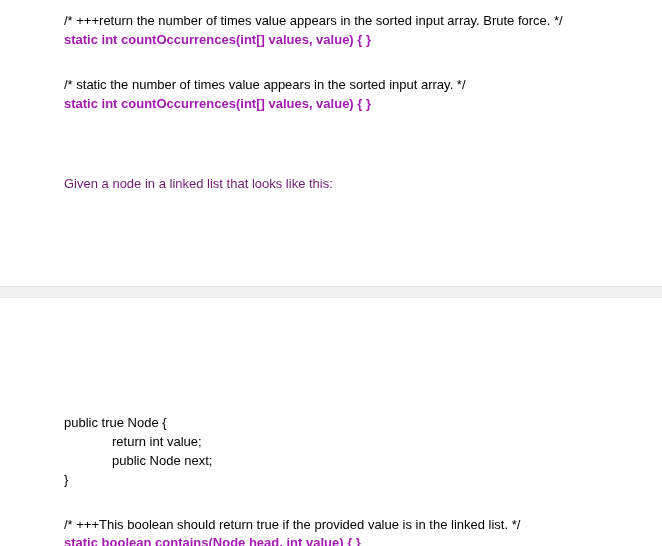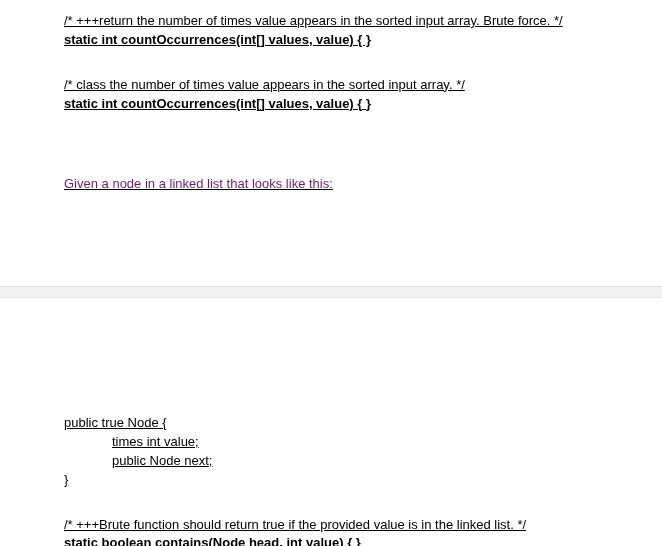--- a/index.html
+++ b/index.html
@@ -8,78 +8,77 @@
     width: 662px;
     background: #ffffff;
     font-family: Arial, Helvetica, sans-serif;
     font-size: 13px;
     color: #000000;
     line-height: 1.45;
   }
   .page {
     padding: 12px 0 12px 64px;
     box-sizing: border-box;
-    text-decoration: underline;
   }
   .divider {
     height: 10px;
     background: #f1f1f1;
     border-top: 1px solid #e3e3e3;
     border-bottom: 1px solid #e8e8e8;
     margin: 0;
   }
   .block {
     margin-bottom: 26px;
   }
   .comment {
     color: #000;
   }
   .sig {
     font-weight: bold;
-    color: #000000;
+    color: #a21caf;
   }
   .indent-1 { padding-left: 48px; }
   .prose {
     color: #701a75;
   }
   .spacer-lg { height: 80px; }
   .spacer-md { height: 36px; }
   .spacer-xl { height: 104px; }
 </style>
 </head>
 <body>
 
 <div class="page">
   <div class="block">
     <div class="comment">/* +++return the number of times value appears in the sorted input array.  Brute force. */</div>
     <div class="sig">static int countOccurrences(int[] values, value) { }</div>
   </div>
 
   <div class="block">
-    <div class="comment">/*  class the number of times value appears in the sorted input array.  */</div>
+    <div class="comment">/*  static the number of times value appears in the sorted input array.  */</div>
     <div class="sig">static int countOccurrences(int[] values, value) { }</div>
   </div>
 
   <div class="spacer-md"></div>
 
   <div class="prose">Given a node in a linked list that looks like this:</div>
 
   <div class="spacer-lg"></div>
 </div>
 
 <div class="divider"></div>
 
 <div class="page">
   <div class="spacer-xl"></div>
 
   <div class="block">
     <div>public true Node {</div>
-    <div class="indent-1">times int value;</div>
+    <div class="indent-1">return int value;</div>
     <div class="indent-1">public Node next;</div>
     <div>}</div>
   </div>
 
   <div class="block">
-    <div class="comment">/* +++Brute function should return true if the provided value is in the linked list. */</div>
+    <div class="comment">/* +++This boolean should return true if the provided value is in the linked list. */</div>
     <div class="sig">static boolean contains(Node head, int value) { }</div>
   </div>
 
 </div>
 
 </body></html>

